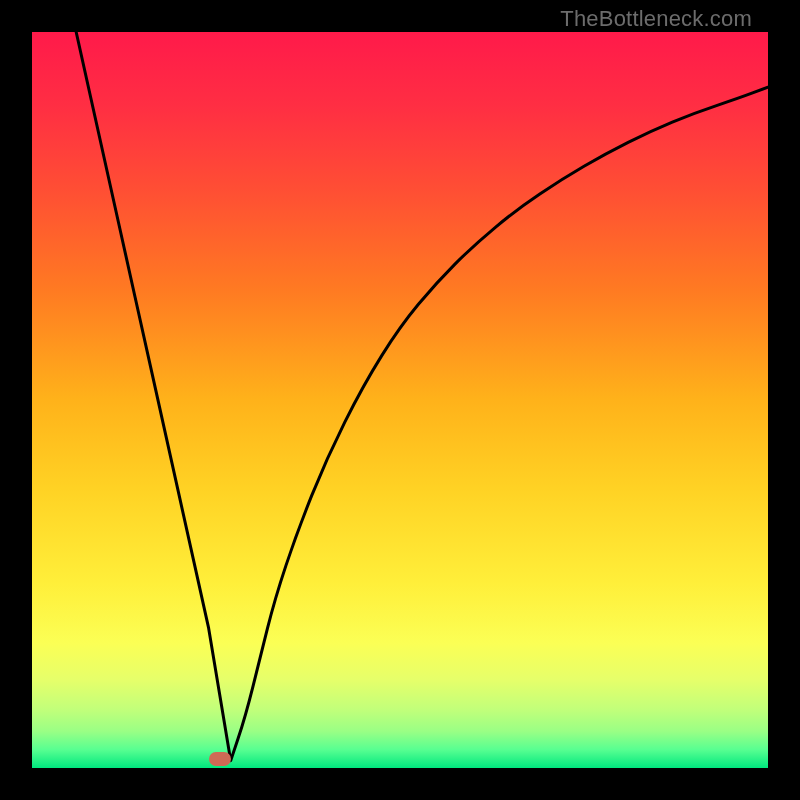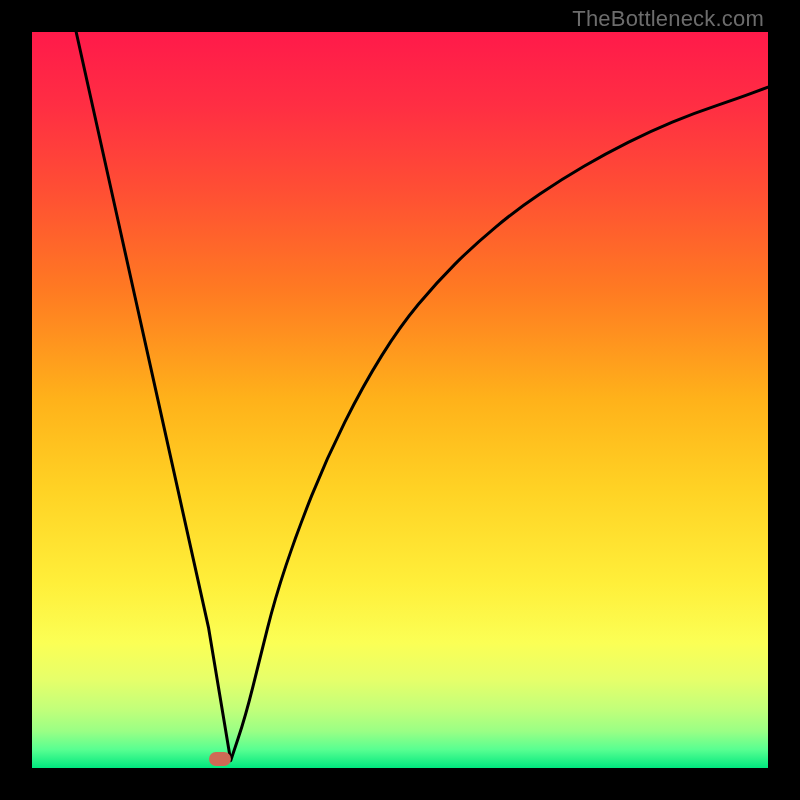--- a/index.html
+++ b/index.html
@@ -29,21 +29,21 @@
   .gradient {
     position: absolute;
     left: 0;
     top: 0;
     width: 736px;
     height: 736px;
   }
   .watermark {
     position: absolute;
     top: 6px;
-    right: 36px;
+    right: 48px;
     color: #6c6c6c;
     font-size: 22px;
     font-weight: 500;
     letter-spacing: 0.2px;
   }
   .curve {
     position: absolute;
     left: 0;
     top: 0;
   }

